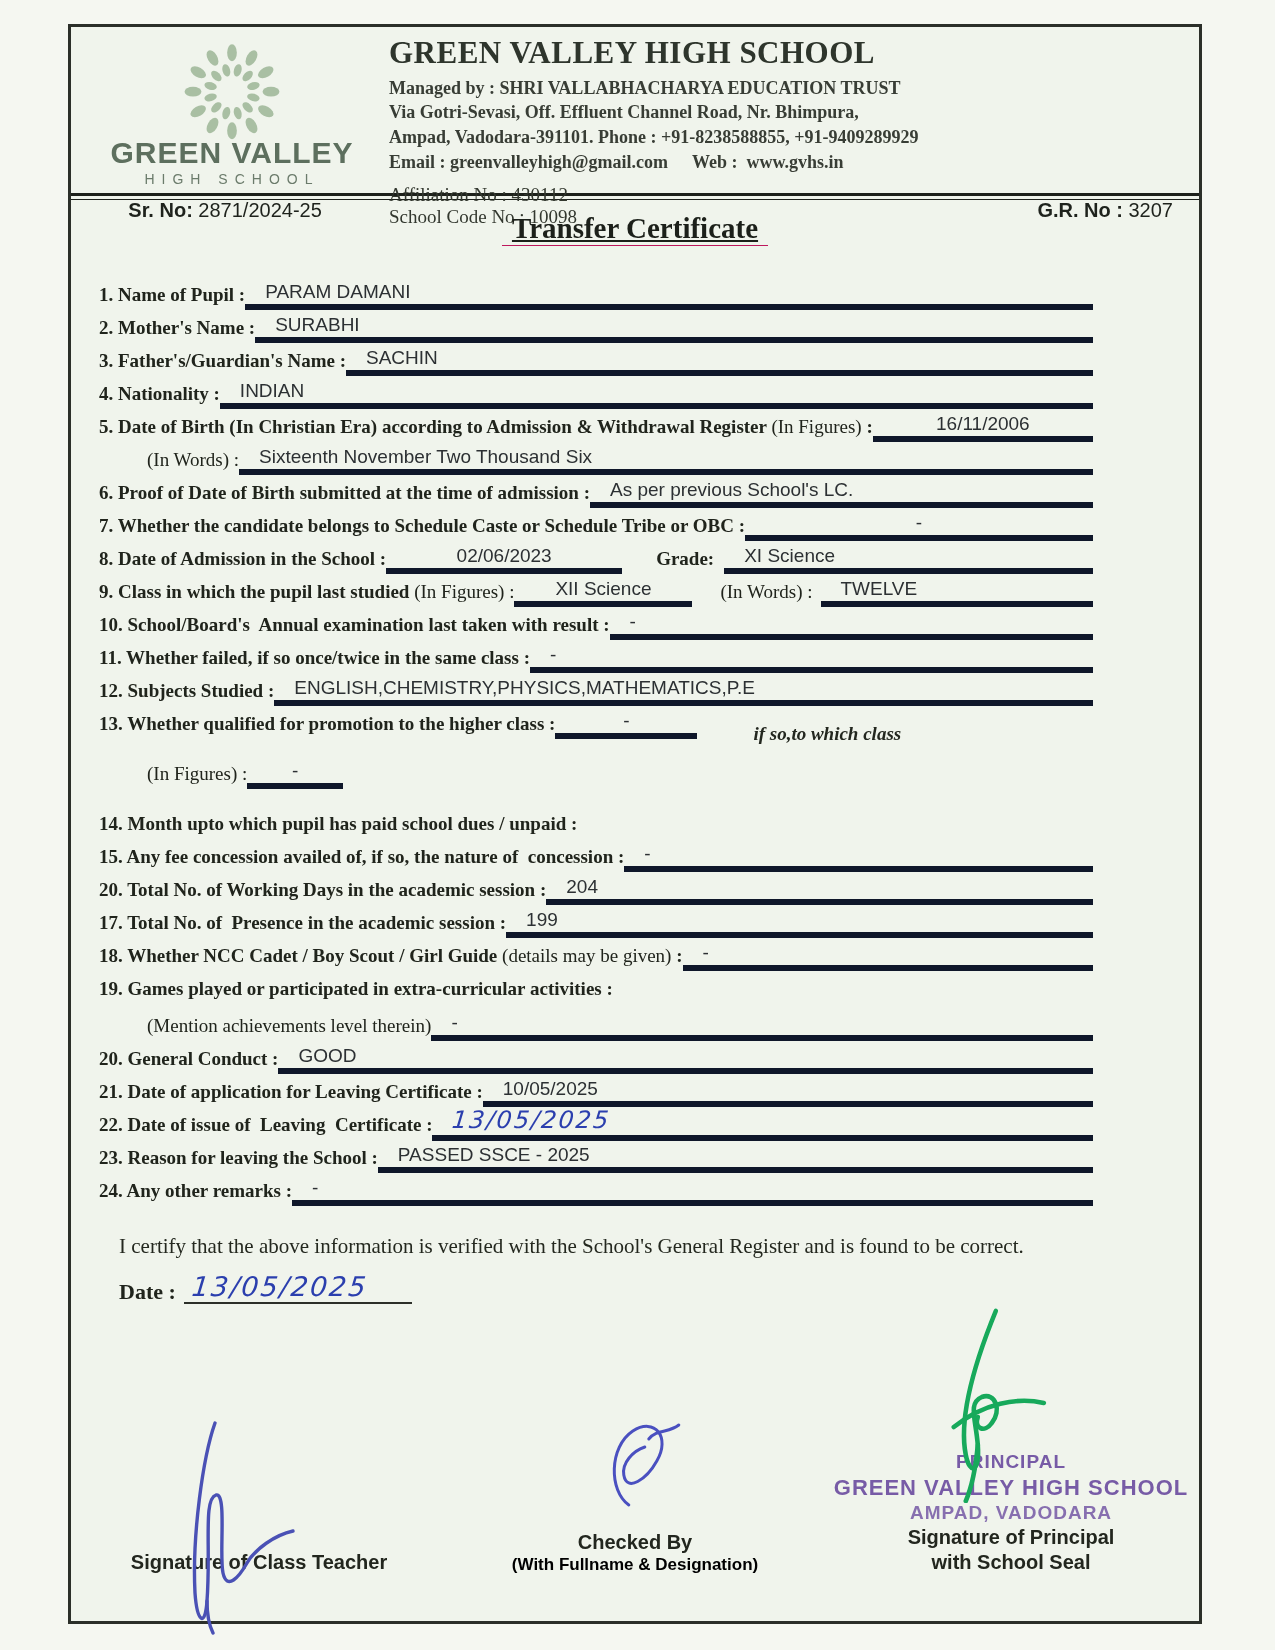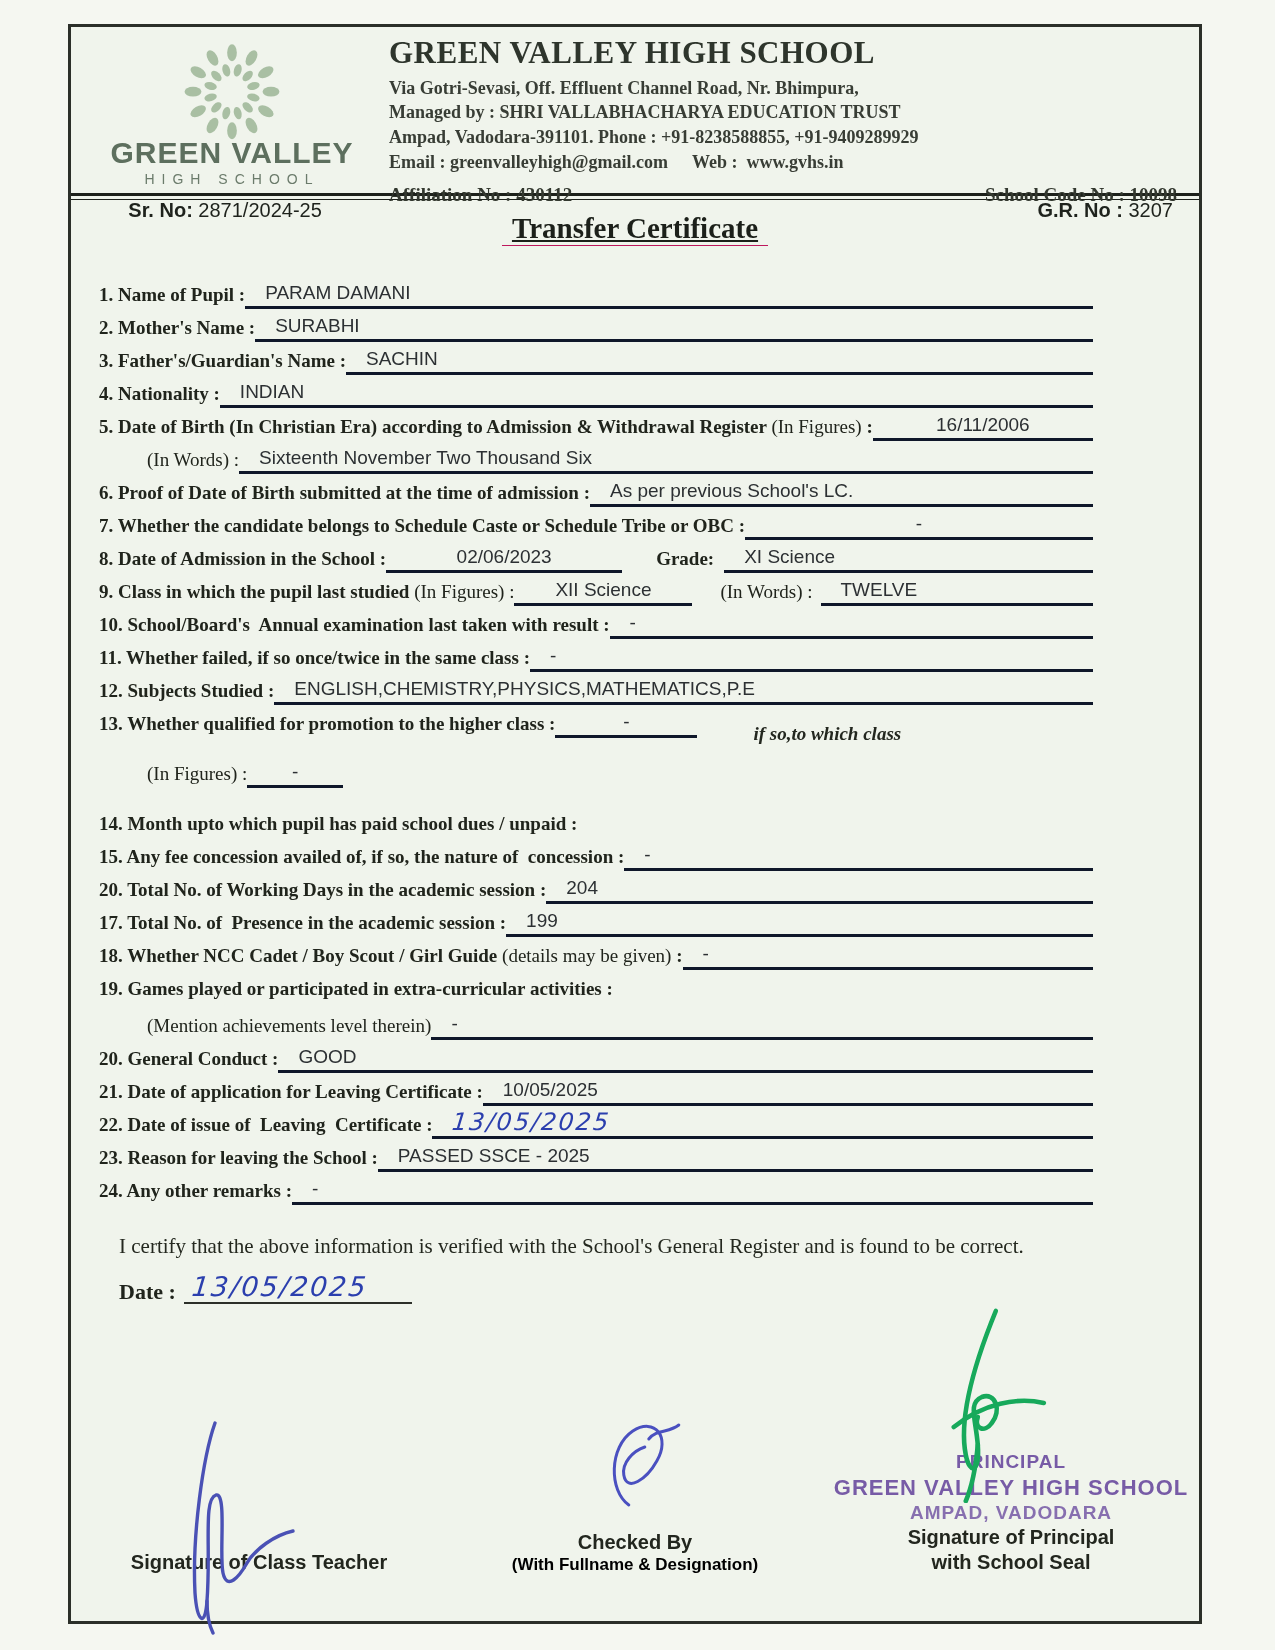--- a/index.html
+++ b/index.html
@@ -38,21 +38,21 @@
   .head-text{flex:1;padding-left:14px;display:flex;flex-direction:column;}
   .school-name{
     font-weight:bold;font-size:31px;color:#2e352c;
     letter-spacing:.5px;margin:0 0 6px 0;line-height:1.05;
   }
   .head-line{font-weight:bold;font-size:18px;color:#383d35;line-height:1.38;white-space:pre;}
   .head-contact{display:flex;gap:24px;}
   .head-bottom{
     display:flex;justify-content:space-between;
     margin-top:9px;padding-right:8px;
-    font-weight:bold;font-size:19px;color:#33382f;
+    font-weight:normal;font-size:19px;color:#33382f;flex-direction:column;
   }
   .divider{height:3px;border-top:3px solid #1d211b;border-bottom:1px solid #1d211b;}
   
   .title-row{
     position:relative;
     display:flex;justify-content:space-between;align-items:flex-end;
     padding:9px 26px 0 24px;height:36px;
   }
   .srgr{font-family:"Liberation Sans", sans-serif;font-size:20px;font-weight:bold;color:#1e221c;white-space:pre;}
   .srgr .plain{font-weight:normal;}
@@ -66,21 +66,21 @@
   .row{
     display:flex;align-items:center;
     height:33px;box-sizing:border-box;
     padding:0 106px 0 28px;
     font-size:19px;
   }
   .lbl{font-weight:bold;color:#20241c;white-space:pre;line-height:1.1;}
   .reg{font-weight:normal;}
   .indent{padding-left:48px;}
   .u{
-    border-bottom:3px solid #0f172a;
+    border-bottom:6px solid #0f172a;
     font-family:"Liberation Sans", sans-serif;
     color:#2c3033;white-space:nowrap;line-height:1.15;
     padding:0 6px 2px 20px;box-sizing:border-box;
   }
   .grow{flex:1;}
   .ctr{text-align:center;padding-left:6px;}
   .note{font-weight:bold;font-style:italic;font-size:19px;padding:0 0 2px 56px;white-space:pre;margin-top:20px;}
   .mt17{margin-top:17px;}
   .mt4{margin-top:4px;}
   .hand{
@@ -212,22 +212,22 @@
           <g transform="rotate(345 50 50)">
               <ellipse cx="50" cy="29" rx="3.6" ry="6"></ellipse>
             </g>
         </g>
       </svg>
       <div class="logo-name">GREEN VALLEY</div>
       <div class="logo-sub">HIGH SCHOOL</div>
     </div>
     <div class="head-text">
       <div class="school-name">GREEN VALLEY HIGH SCHOOL</div>
+      <div class="head-line">Managed by : SHRI VALLABHACHARYA EDUCATION TRUST</div>
       <div class="head-line">Via Gotri-Sevasi, Off. Effluent Channel Road, Nr. Bhimpura,</div>
-      <div class="head-line">Managed by : SHRI VALLABHACHARYA EDUCATION TRUST</div>
       <div class="head-line">Ampad, Vadodara-391101. Phone : +91-8238588855, +91-9409289929</div>
       <div class="head-contact">
         <span class="head-line">Email : greenvalleyhigh@gmail.com</span>
         <span class="head-line">Web :  www.gvhs.in</span>
       </div>
       <div class="head-bottom">
         <span>Affiliation No : 430112</span>
         <span>School Code No : 10098</span>
       </div>
     </div>

